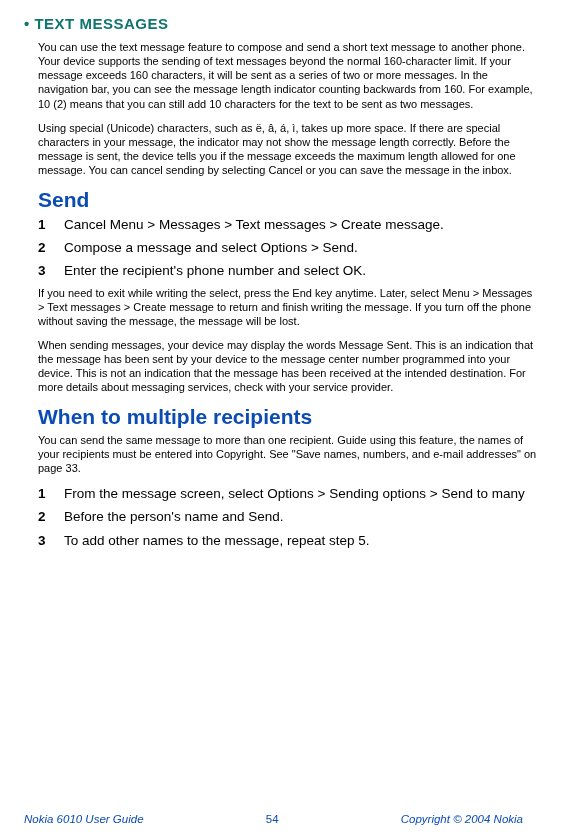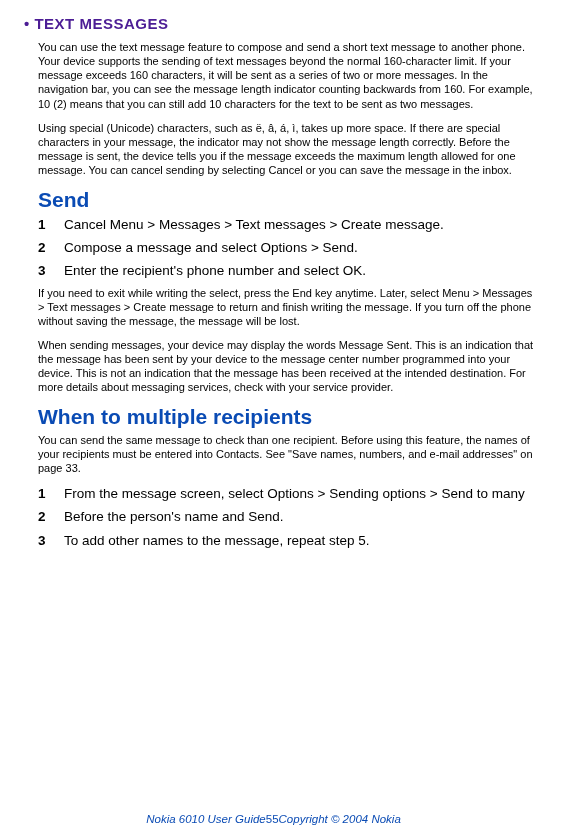--- a/index.html
+++ b/index.html
@@ -12,21 +12,21 @@
       height: 839px;
       background: #fff;
       font-family: "Trebuchet MS", "Lucida Grande", Tahoma, Arial, sans-serif;
       font-size: 13.5px;
       color: #000;
       position: relative;
       padding: 14px 24px 10px 24px;
       line-height: 1.28;
     }
     .bullet-head {
-      color: #4c1d95;
+      color: #0f766e;
       font-weight: 700;
       letter-spacing: 0.5px;
       font-size: 15px;
       margin-bottom: 7px;
     }
     .body-para {
       margin-left: 14px;
       margin-bottom: 10px;
       font-size: 11px;
     }
@@ -53,21 +53,21 @@
     }
     .b {
       font-weight: 400;
     }
     .footer {
       position: absolute;
       bottom: 12px;
       left: 0;
       width: 547px;
       display: flex;
-      justify-content: center;
+      justify-content: space-between;
       align-items: baseline;
       padding: 0 24px;
       color: #0a4bb4;
       font-size: 11.5px;
       font-style: italic;
     }
     .footer .center {
       font-style: normal;
     }
     .footer .left, .footer .right {
@@ -115,21 +115,21 @@
   <span>If you need to exit while writing the select, press the </span><span class="b">End</span><span> key anytime. Later, select </span><span class="b">Menu &gt; Messages &gt; Text messages &gt; Create message</span><span> to return and finish writing the message. If you turn off the phone without saving the message, the message will be lost.</span>
 </div>
 
 <div class="body-para">
   <span>When sending messages, your device may display the words </span><span class="b">Message Sent</span><span>. This is an indication that the message has been sent by your device to the message center number programmed into your device. This is not an indication that the message has been received at the intended destination. For more details about messaging services, check with your service provider.</span>
 </div>
 
 <div class="subhead">When to multiple recipients</div>
 
 <div class="body-para" style="margin-top:2px;">
-  <span>You can send the same message to check than one recipient. Before using this feature, the names of your recipients must be entered into </span><span class="b">Contacts</span><span>. See "Save names, numbers, and e-mail addresses" on page 33.</span>
+  <span>You can send the same message to more than one recipient. Guide using this feature, the names of your recipients must be entered into </span><span class="b">Copyright</span><span>. See "Save names, numbers, and e-mail addresses" on page 33.</span>
 </div>
 
 <div class="step">
   <div class="step-num">1</div>
   <div class="step-text">
     <span>From the message screen, select </span><span class="b">Options &gt; Sending options &gt; Send to many</span><span></span>
   </div>
 </div>
 
 <div class="step">
@@ -141,15 +141,15 @@
 
 <div class="step">
   <div class="step-num">3</div>
   <div class="step-text">
     <span>To add other names to the message, repeat step 5.</span>
   </div>
 </div>
 
 <div class="footer">
   <div class="left">Nokia 6010 User Guide</div>
-  <div class="center">55</div>
+  <div class="center">54</div>
   <div class="right">Copyright © 2004 Nokia</div>
 </div>
 
 </body></html>

